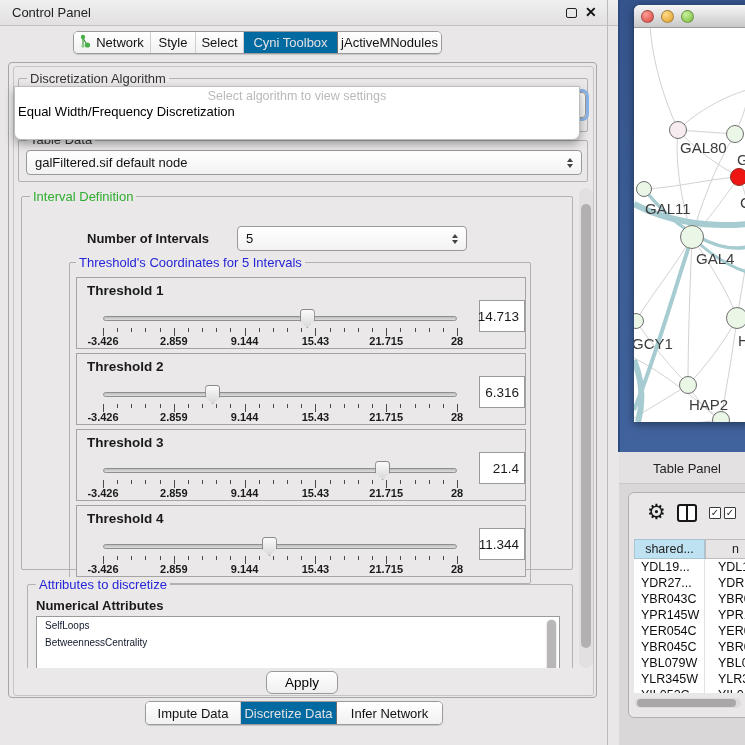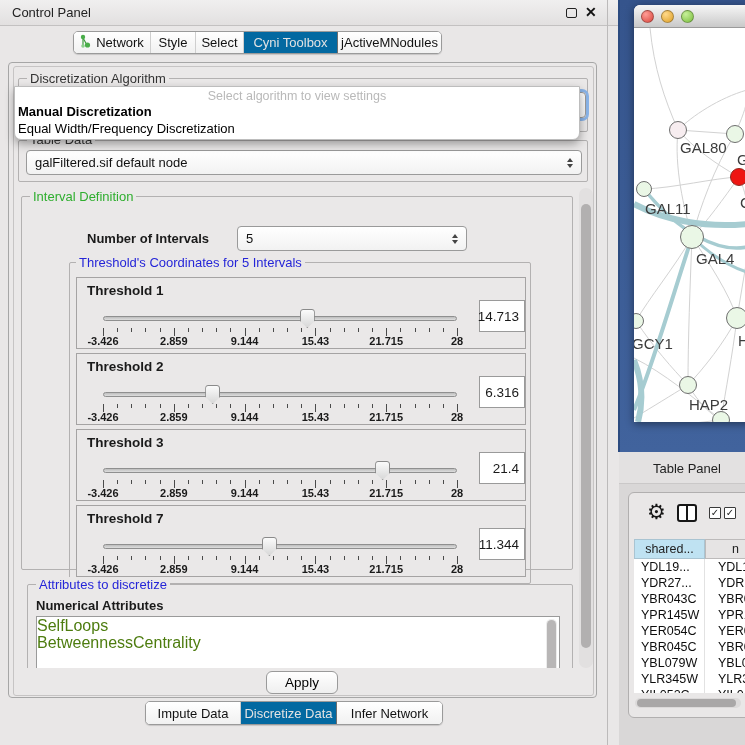--- a/index.html
+++ b/index.html
@@ -64,21 +64,21 @@
   .tick { position:absolute; top:50px; width:1px; background:#4a4a4a; }
   .tick.minor { height:4px; }
   .tick.major { height:8px; }
   .tick-label { position:absolute; top:57px; transform:translateX(-50%); font-size:11px; font-weight:bold; color:#1a1a1a; white-space:nowrap; }
   .th-value { position:absolute; left:402px; top:22px; width:46px; height:32px; background:#fff; border:1px solid #9a9a9a; font-size:13.5px; display:flex; align-items:center; justify-content:flex-end; padding-right:5px; }
 
   
   #attr-group { left:13px; top:399px; width:546px; height:108px; }
   #attr-list-label { left:8px; top:13px; font-size:13px; font-weight:bold; }
   #attr-list { left:8px; top:31px; width:524px; height:76px; background:#fff; border:1px solid #9a9a9a; overflow:hidden; }
-  .attr-item { font-size:16px; line-height:17px; color:#4d7c0f; }
+  .attr-item { font-size:10px; padding-left:8px; line-height:17px; color:#0f172a; }
   #attr-list-scroll { right:2px; top:2px; width:11px; height:70px; background:#ececec; border-radius:5px; }
   #attr-list-thumb { left:1px; top:1px; width:9px; height:66px; background:#b8b6b6; border-radius:5px; }
 
   #apply-btn { left:266px; top:671px; width:72px; height:23px; background:linear-gradient(#ffffff,#efefef); border:1px solid #9a9a9a; border-radius:6px; font-size:13.5px; display:flex; align-items:center; justify-content:center; }
 
   #splitter { left:607px; top:0; width:1px; height:745px; background:#bcbaba; }
 
   
   #net-frame { left:618px; top:0; width:127px; height:452px; background:linear-gradient(#35548c,#41639d); border-left:2px solid #2c4b80; }
   #net-window { left:632px; top:5px; width:121px; height:417px; background:#fff; border-radius:6px 6px 0 0; box-shadow:0 2px 8px rgba(0,0,0,.45); }
@@ -156,21 +156,20 @@
 <div id="combo-algo" class="abs combo">
   <span class="stepper">
       <span class="arr-up"></span>
       <span class="arr-dn"></span>
     </span>
 </div>
 
 <div id="algo-menu" class="abs">
   <div id="menu-hint">Select algorithm to view settings</div>
   <div id="menu-items">
-      <div class="menu-item bold">Manual Discretization</div>
       <div class="menu-item">Equal Width/Frequency Discretization</div>
     </div>
 </div>
 
 <div class="abs group" style="left:18px; top:140px; width:570px; height:42px;">
   <span class="group-title t-dark" style="top:-9px;">Table Data</span>
   <div id="combo-table" class="abs combo" style="left:7px; top:9px;">
     <span>galFiltered.sif default node</span>
     <span class="stepper">
         <span class="arr-up"></span>
@@ -302,21 +301,21 @@
           <div class="tick major" style="left: 380px;"></div>
           <div class="tick-label" style="left: 26px;">-3.426</div>
           <div class="tick-label" style="left: 96.8px;">2.859</div>
           <div class="tick-label" style="left: 167.6px;">9.144</div>
           <div class="tick-label" style="left: 238.4px;">15.43</div>
           <div class="tick-label" style="left: 309.2px;">21.715</div>
           <div class="tick-label" style="left: 380px;">28</div>
           <div class="th-value">21.4</div>
         </div>
         <div class="th-panel" style="top: 242px;">
-          <div class="th-label">Threshold 7</div>
+          <div class="th-label">Threshold 4</div>
           <div class="th-track"></div>
           <div class="th-thumb" style="left: 184.878px;"></div>
           <div class="tick major" style="left: 26px;"></div>
           <div class="tick minor" style="left: 40.16px;"></div>
           <div class="tick minor" style="left: 54.32px;"></div>
           <div class="tick minor" style="left: 68.48px;"></div>
           <div class="tick minor" style="left: 82.64px;"></div>
           <div class="tick major" style="left: 96.8px;"></div>
           <div class="tick minor" style="left: 110.96px;"></div>
           <div class="tick minor" style="left: 125.12px;"></div>

